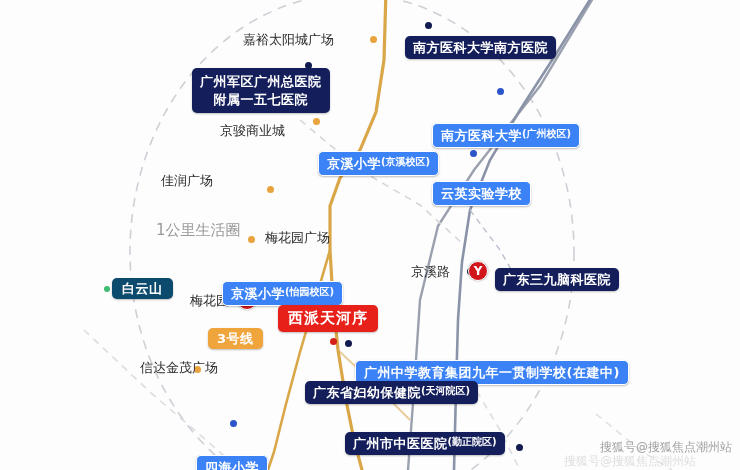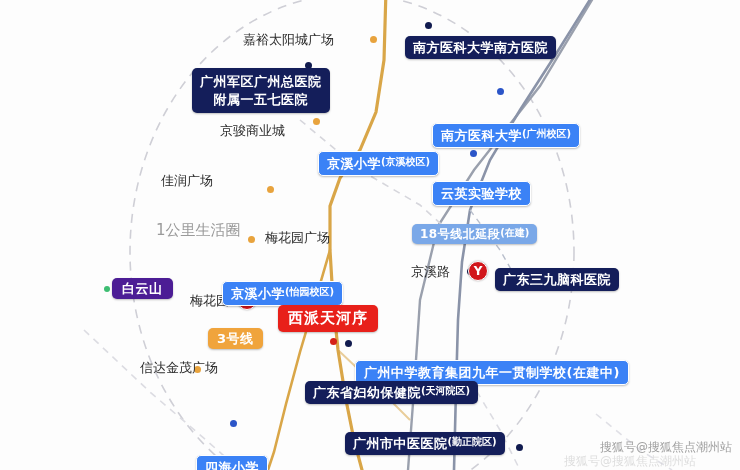--- a/index.html
+++ b/index.html
@@ -22,21 +22,21 @@
     color:#fff;
     line-height:1;
     box-shadow:0 1px 2px rgba(0,0,0,.25);
     letter-spacing:.5px;
   }
   .chip .sub{font-size:10px;font-weight:bold;letter-spacing:0;}
   .chip-navy{background:#141e5a;padding:5px 8px;font-size:13px;}
   .chip-blue{background:#3b82f6;padding:5px 8px;font-size:13px;border:1.5px solid #ffffff;margin-top:23px;}
   .chip-ltblue{background:#7aa8e8;padding:4px 8px;font-size:12px;color:#fff;}
   .chip-red{background:#e8201a;padding:6px 10px;font-size:15px;letter-spacing:1px;}
-  .chip-green{background:#4c1d95;padding:4px 10px;font-size:13px;}
+  .chip-green{background:#0c4a6e;padding:4px 10px;font-size:13px;}
   .chip-orange{background:#f0a43c;padding:4px 9px;font-size:13px;color:#fff;}
   .chip-2line{flex-direction:column;align-items:center;line-height:1.35;}
 
   
   .plabel{
     position:absolute;white-space:nowrap;
     color:#2c2c2c;font-size:13px;font-weight:normal;
   }
   .plabel.grey{color:#9a9a9a;font-size:15px;margin-left:46px;}
 
@@ -149,24 +149,20 @@
 
   <div class="chip chip-blue" style="left:318px;top:128px">
     <span>京溪小学</span>
     <span class="sub">(京溪校区)</span>
   </div>
 
   <div class="chip chip-blue" style="left:432px;top:158px">
     <span>云英实验学校</span>
   </div>
 
-  <div class="chip chip-ltblue" style="left:412px;top:224px">
-    <span>18号线北延段</span>
-    <span class="sub">(在建)</span>
-  </div>
 
   <div class="chip chip-navy" style="left:495px;top:268px">
     <span>广东三九脑科医院</span>
   </div>
 
   <div class="chip chip-blue" style="left:222px;top:258px">
     <span>京溪小学</span>
     <span class="sub">(怡园校区)</span>
   </div>
 

